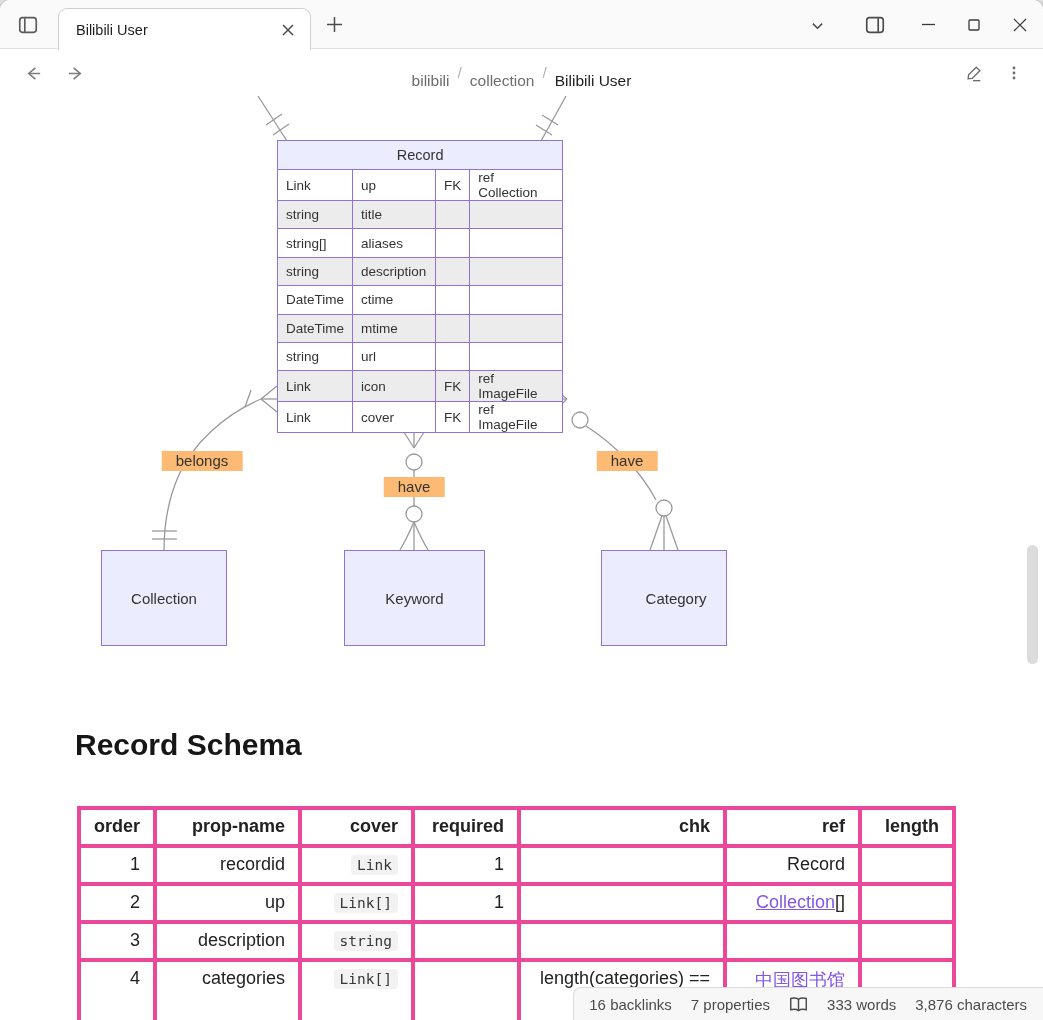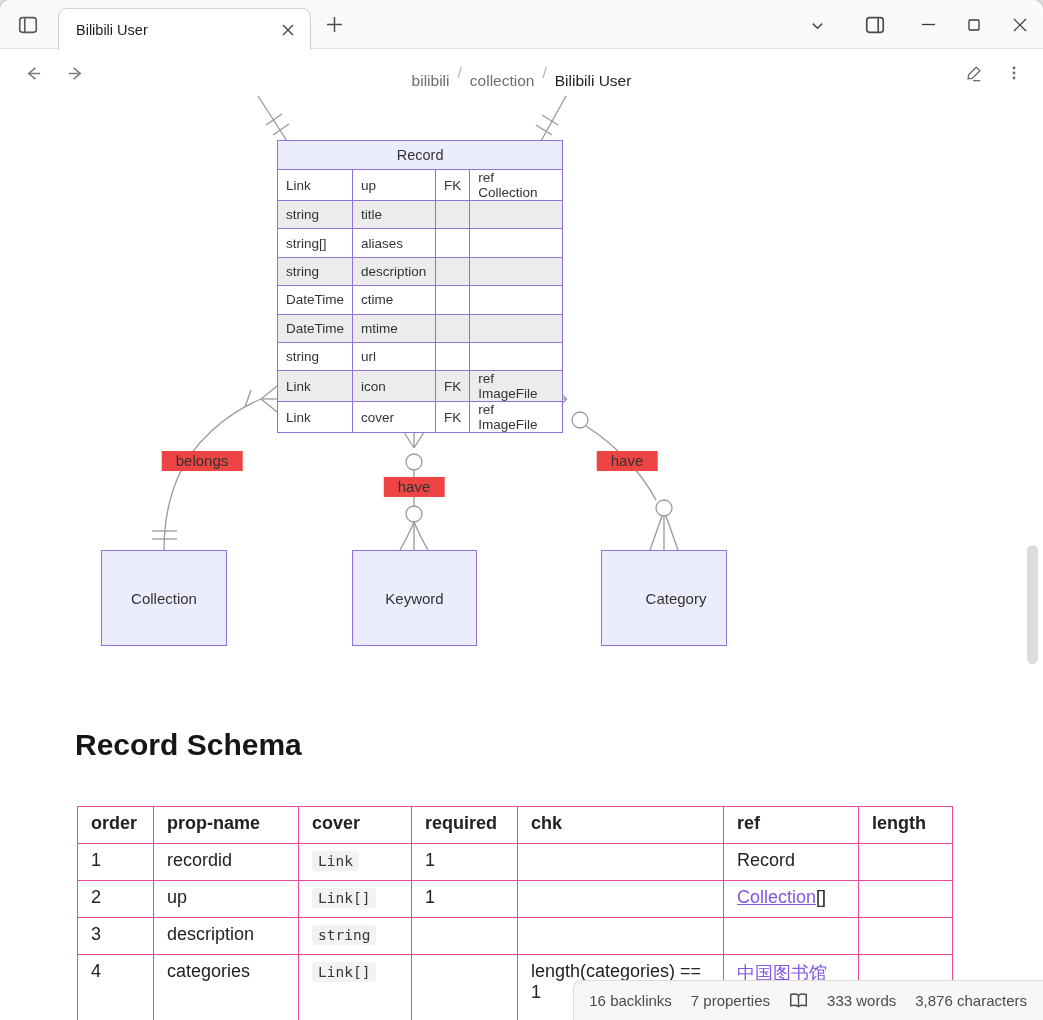--- a/index.html
+++ b/index.html
@@ -58,44 +58,44 @@
   .er-col-type  { width:70px; }
   .er-col-name  { width:83px; }
   .er-col-key   { width:28px; }
   .er-col-ref   { width:93px; }
   .entity-box {
     position:absolute; width:126px; height:96px; background:#ECECFF;
     border:1px solid #9370DB; display:flex; align-items:center; justify-content:center;
     font-size:15px; color:#333;
   }
   .rel-label {
-    position:absolute; transform:translate(-50%,-50%); background:#ef4444;
+    position:absolute; transform:translate(-50%,-50%); background:#fdba74;
     font-size:15px; color:#333; padding:0 14px; line-height:20px;
   }
   
   .section-heading {
     position:absolute; left:75px; top:728px; font-size:30px; font-weight:700; color:#161616;
   }
   .schema-table {
     position:absolute; left:77px; top:806px; border-collapse:collapse;
     font-size:18px; color:#222; table-layout:fixed; width:875px;
   }
   .schema-table th, .schema-table td {
-    border:1px solid #ec4899; text-align:left; vertical-align:top; padding:6px 13px 7px 13px;
+    border:4px solid #ec4899; text-align:right; vertical-align:top; padding:6px 13px 7px 13px;
   }
   .schema-table th { font-weight:700; }
   .schema-table tr { height:37px; }
   .code {
     font-family:"DejaVu Sans Mono","Liberation Mono",monospace; font-size:14.5px;
     background:#f2f2f2; padding:2px 6px; border-radius:4px; color:#383838;
   }
   a.doclink { color:#8257e5; text-decoration:underline; cursor:pointer; }
   
   .statusbar {
-    position:absolute; right:0; bottom:0; height:40px; z-index:25;
+    position:absolute; right:0; bottom:0; height:33px; z-index:25;
     background:#f7f7f7; border:1px solid #dcdcdc; border-right:none; border-bottom:none;
     border-radius:8px 0 0 0; display:flex; align-items:center; gap:19px;
     padding:0 16px 0 15px; font-size:15px; color:#4c4c4c;
   }
   .statusbar .seg { display:flex; align-items:center; gap:6px; white-space:nowrap; }
   
   .scroll-thumb {
     position:absolute; right:5px; top:545px; width:11px; height:119px;
     background:#dcdcdc; border-radius:6px; z-index:18;
   }
@@ -209,21 +209,21 @@
           <td>ref ImageFile</td>
         </tr>
       </tbody>
     </table>
 
     <div class="rel-label" style="left:202px; top:461px;">belongs</div>
     <div class="rel-label" style="left:414px; top:487px;">have</div>
     <div class="rel-label" style="left:627px; top:461px;">have</div>
 
     <div class="entity-box" style="left:101px; top:550px;">Collection</div>
-    <div class="entity-box" style="left:352px; top:550px; width:125px;">Keyword</div>
+    <div class="entity-box" style="left:344px; top:550px; width:141px;">Keyword</div>
     <div class="entity-box" style="left:601px; top:550px;padding-left:24px;">Category</div>
 
     <h1 class="section-heading">Record Schema</h1>
 
     <table class="schema-table">
       <colgroup>
         <col style="width:76px">
           <col style="width:145px">
           <col style="width:113px">
         <col style="width:106px">

